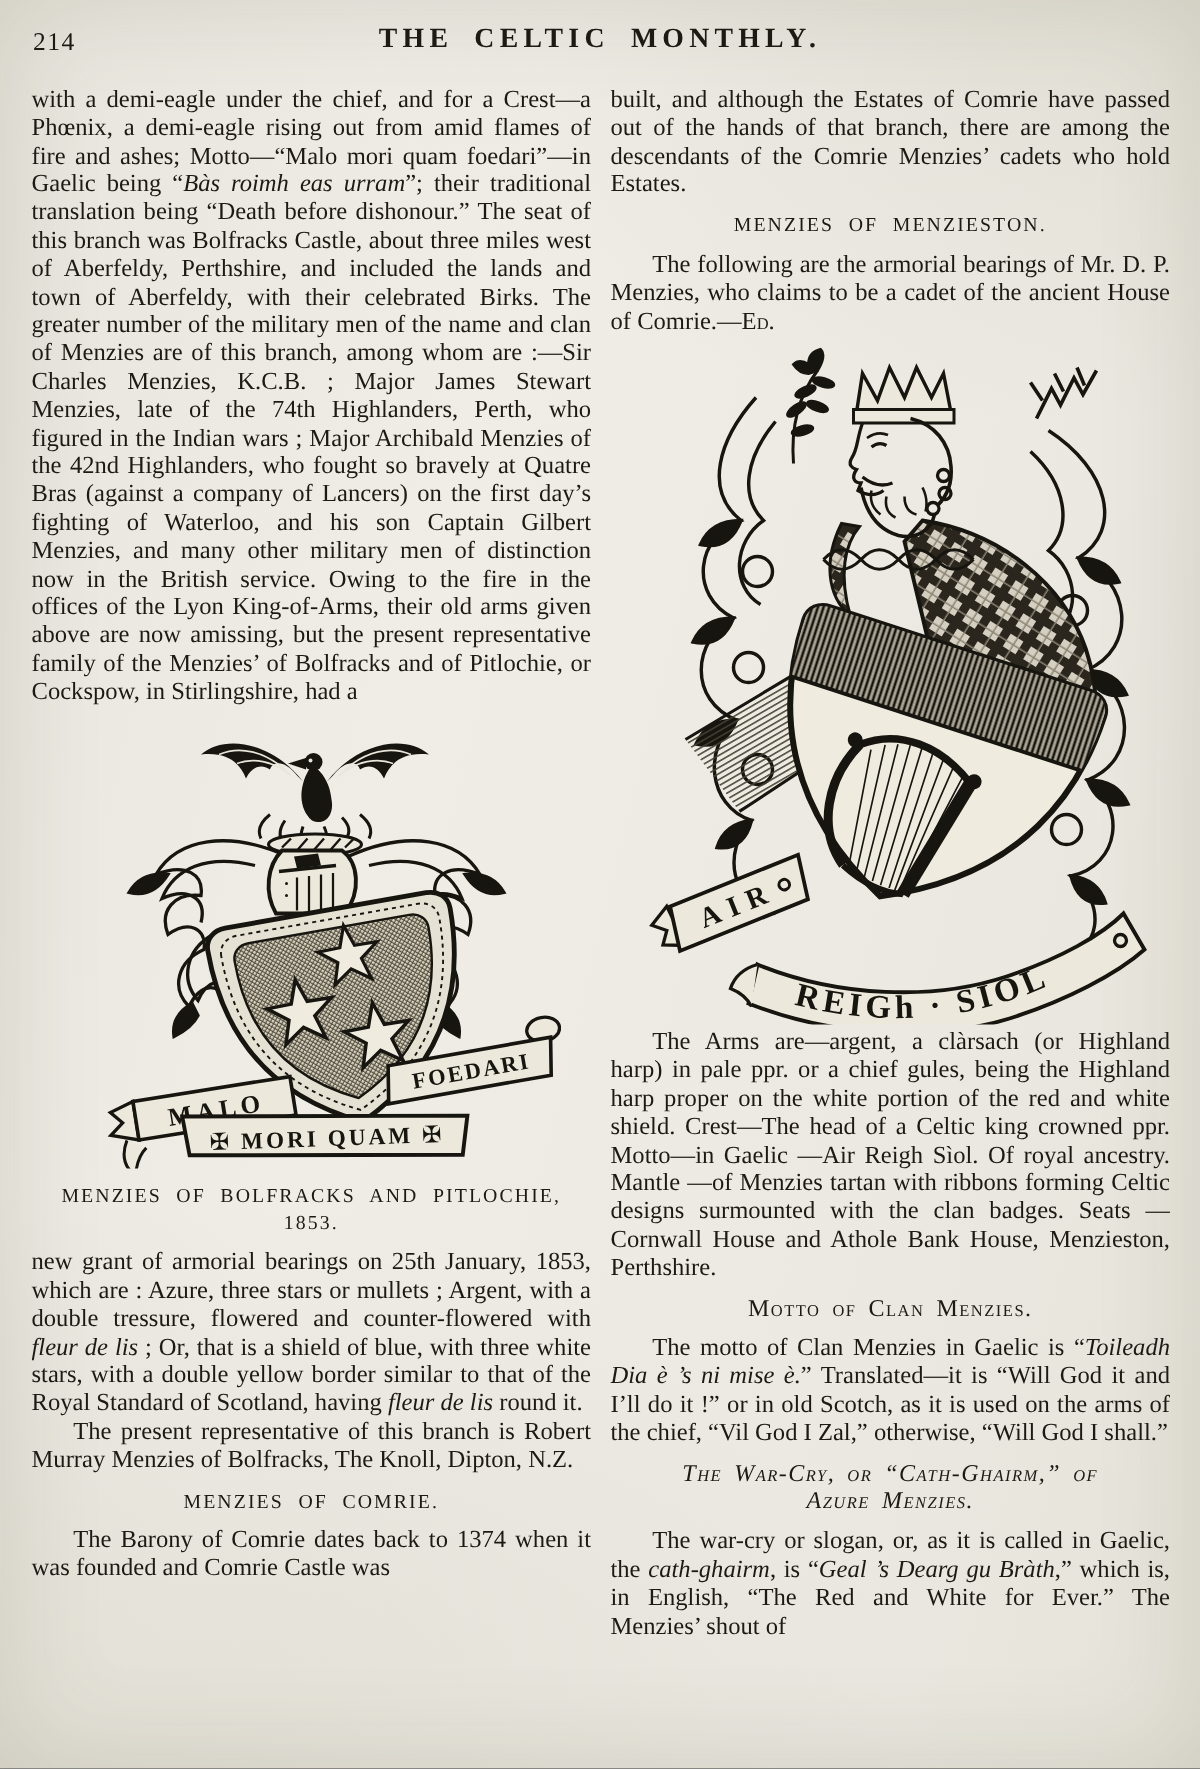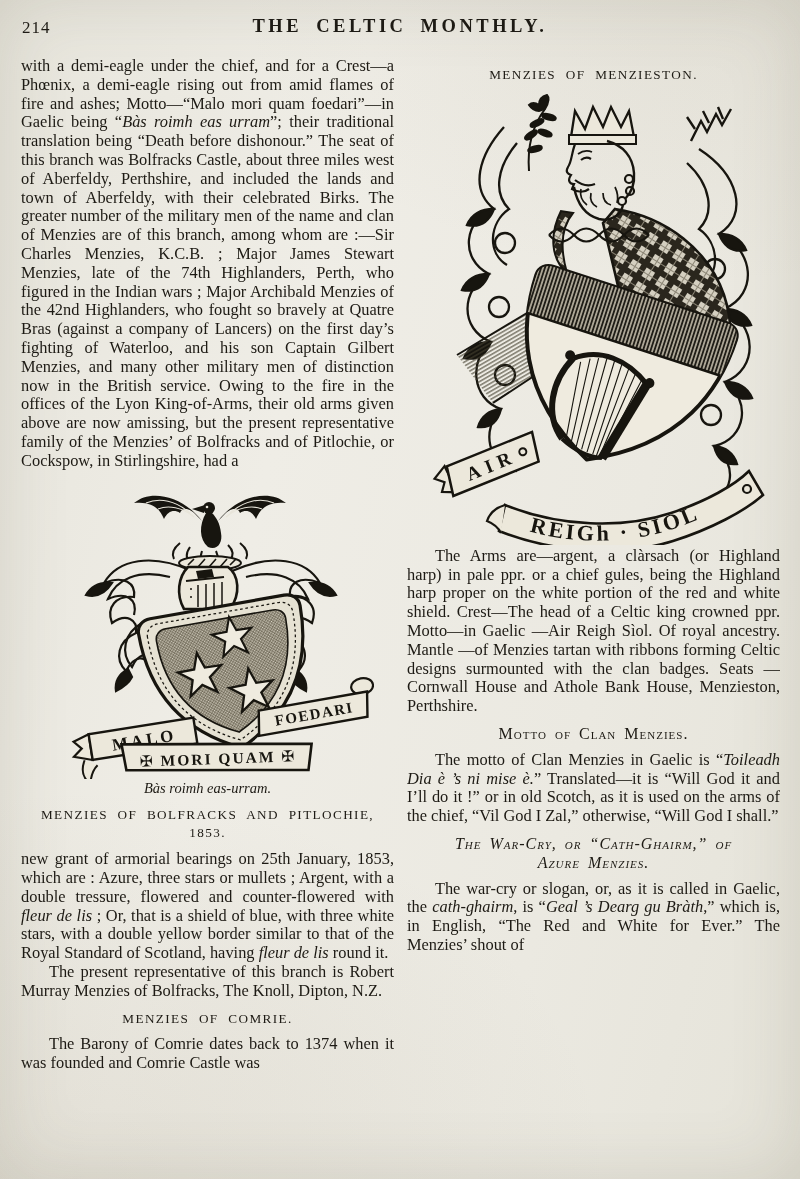--- a/index.html
+++ b/index.html
@@ -139,38 +139,39 @@
           <path d="M-60,12 q-8,14 2,24 q3,-12 10,-17" class="paperfill" stroke="#17150f" stroke-width="2"></path>
           <rect x="-52" y="-13" width="106" height="26" class="paperfill" stroke="#17150f" stroke-width="2.4"></rect>
           <text x="2" y="7" text-anchor="middle" font-size="17" font-weight="bold" letter-spacing="3">MALO</text>
         </g>
 
         <g transform="translate(176,274) rotate(-2)">
           <path d="M-96,-16 L94,-10 L90,16 L-92,10 Z" class="paperfill" stroke="#17150f" stroke-width="2.6"></path>
           <text x="0" y="7" text-anchor="middle" font-size="15.5" font-weight="bold" letter-spacing="2" font-family="Liberation Serif, DejaVu Sans, serif">✠ MORI QUAM ✠</text>
         </g>
       </svg>
-      <div class="figcap-italic">Bàs roimh eas-urram.</div>
     </div>
 
     <h3 class="sechead">MENZIES OF BOLFRACKS AND PITLOCHIE, 1853.</h3>
 
     <p class="cont"><span>new grant of armorial bearings on 25th January, 1853, which are : Azure, three stars or mullets ; Argent, with a double tressure, flowered and counter-flowered with </span><i>fleur de lis</i><span> ; Or, that is a shield of blue, with three white stars, with a double yellow border similar to that of the Royal Standard of Scotland, having </span><i>fleur de lis</i><span> round it.</span></p>
     <p><span>The present representative of this branch is Robert Murray Menzies of Bolfracks, The Knoll, Dipton, N.Z.</span></p>
 
     <h3 class="sechead">MENZIES OF COMRIE.</h3>
 
     <p><span>The Barony of Comrie dates back to 1374 when it was founded and Comrie Castle was</span></p>
   </div>
 
   <div class="col col-right">
 
+    <p class="cont"><span>built, and although the Estates of Comrie have passed out of the hands of that branch, there are among the descendants of the Comrie Menzies’ cadets who hold Estates.</span></p>
 
     <h3 class="sechead">MENZIES OF MENZIESTON.</h3>
 
+    <p><span>The following are the armorial bearings of Mr. D. P. Menzies, who claims to be a cadet of the ancient House of Comrie.—</span><span class="sc">Ed.</span></p>
 
     <div class="figure fig-right">
       <svg width="370" height="452" viewBox="0 0 370 452">
         <defs>
           <pattern id="tartan" width="16" height="16" patternUnits="userSpaceOnUse" patternTransform="rotate(32)">
             <rect width="16" height="16" fill="#d4cfc0"></rect>
             <rect width="16" height="6" fill="#2a261d"></rect>
             <rect width="6" height="16" fill="#2a261d"></rect>
             <path d="M0,11.5H16 M11.5,0V16" stroke="#8a8474" stroke-width="1"></path>
           </pattern>

